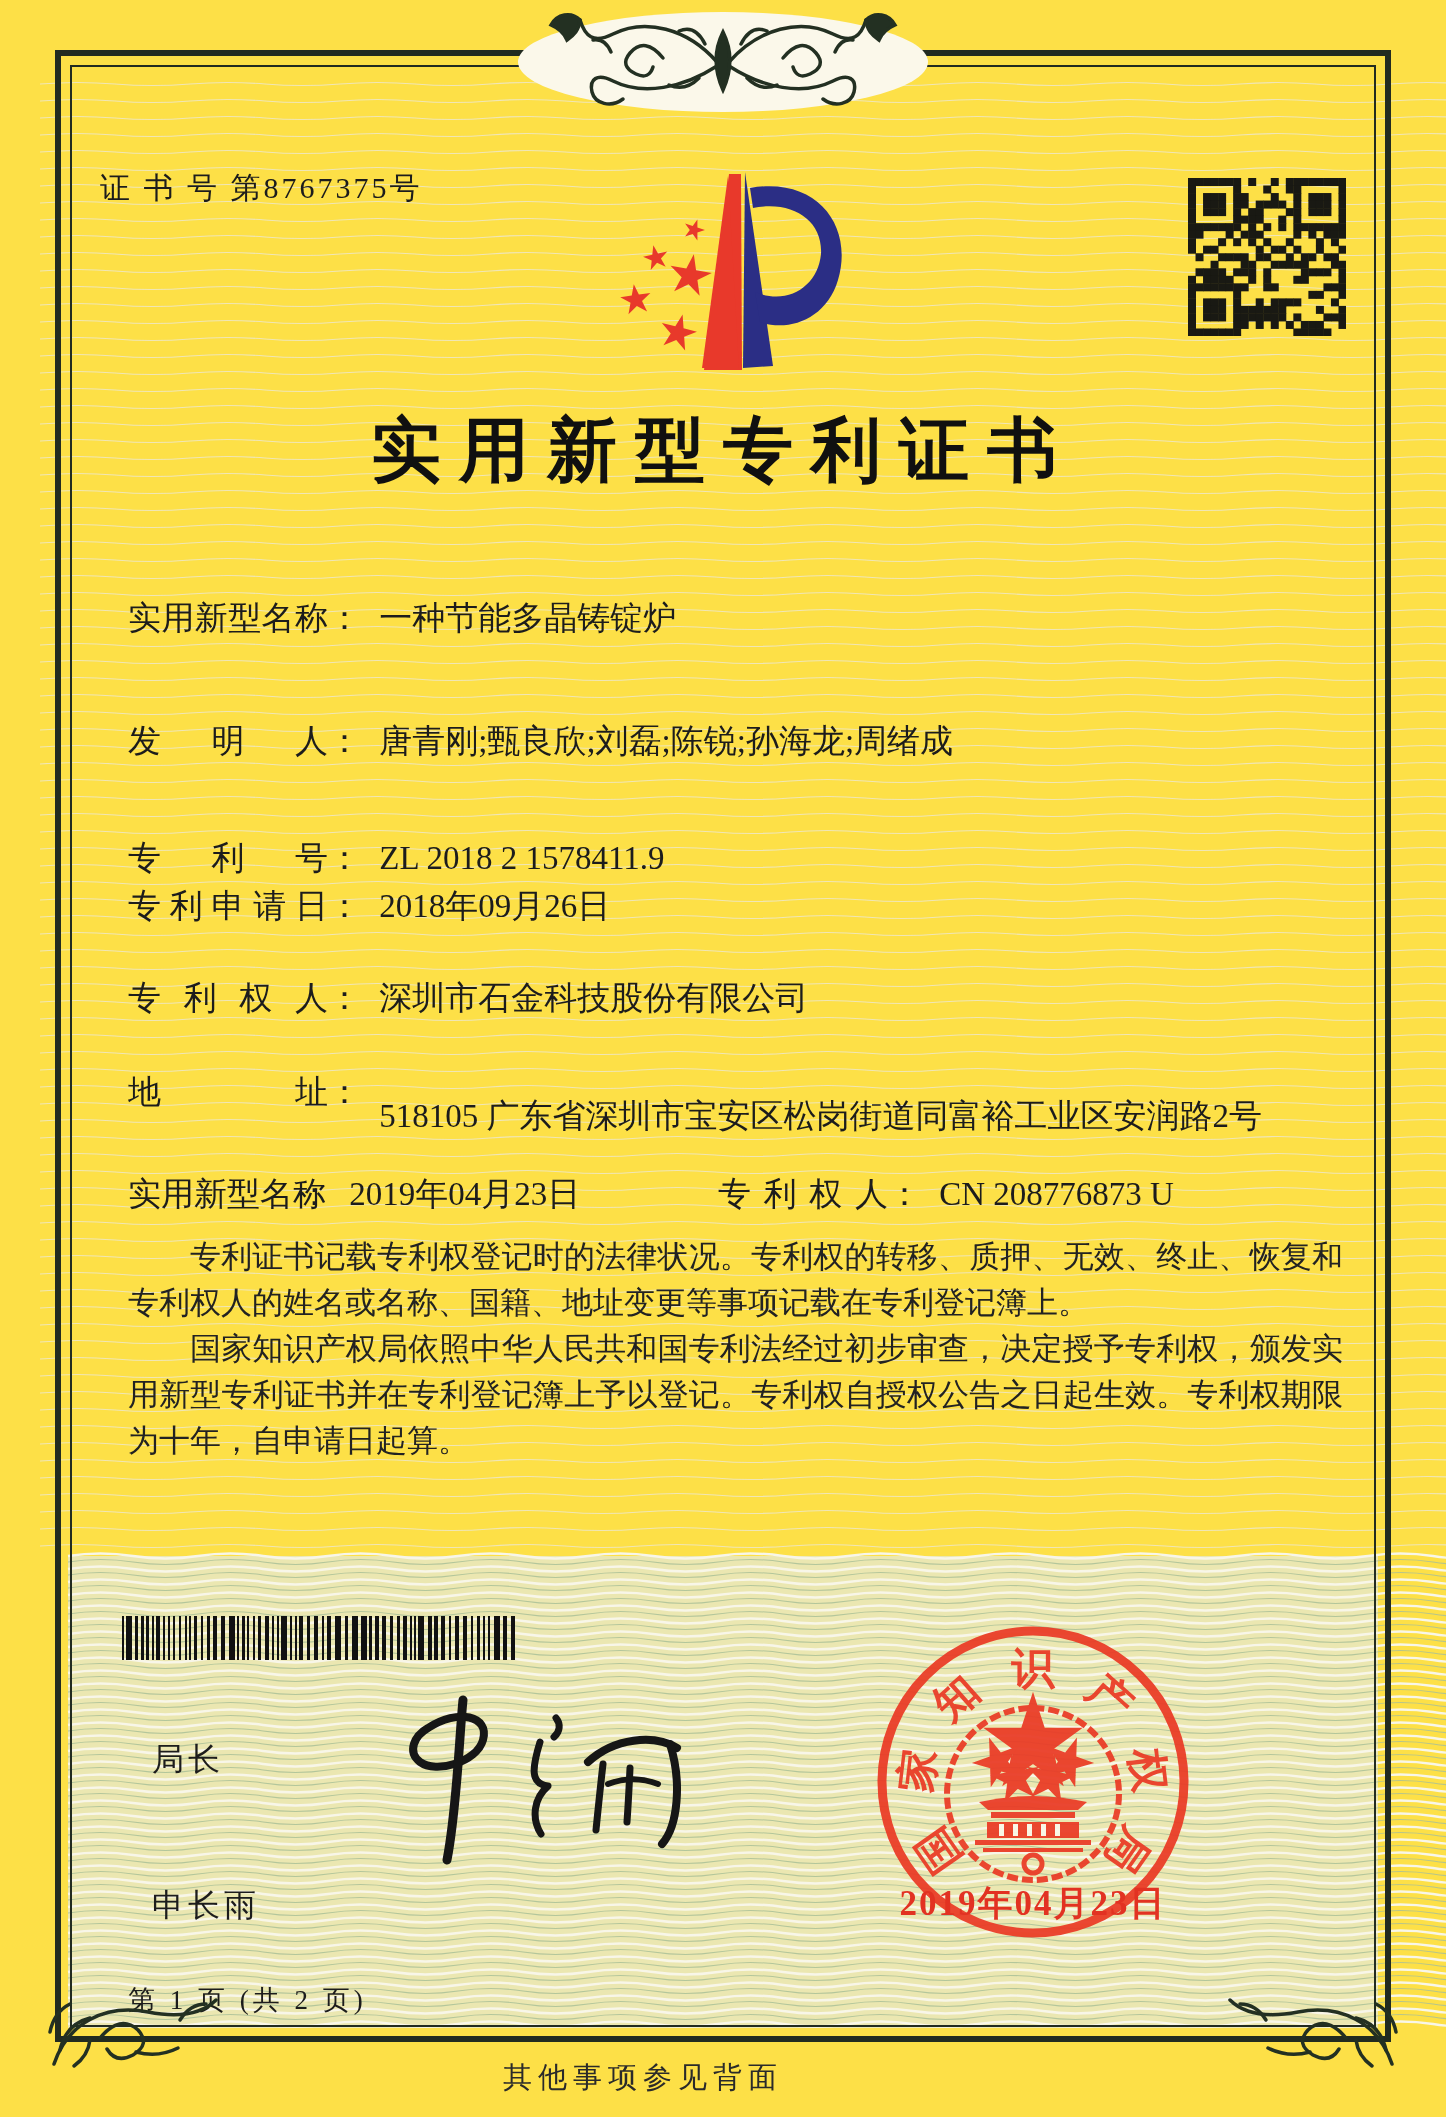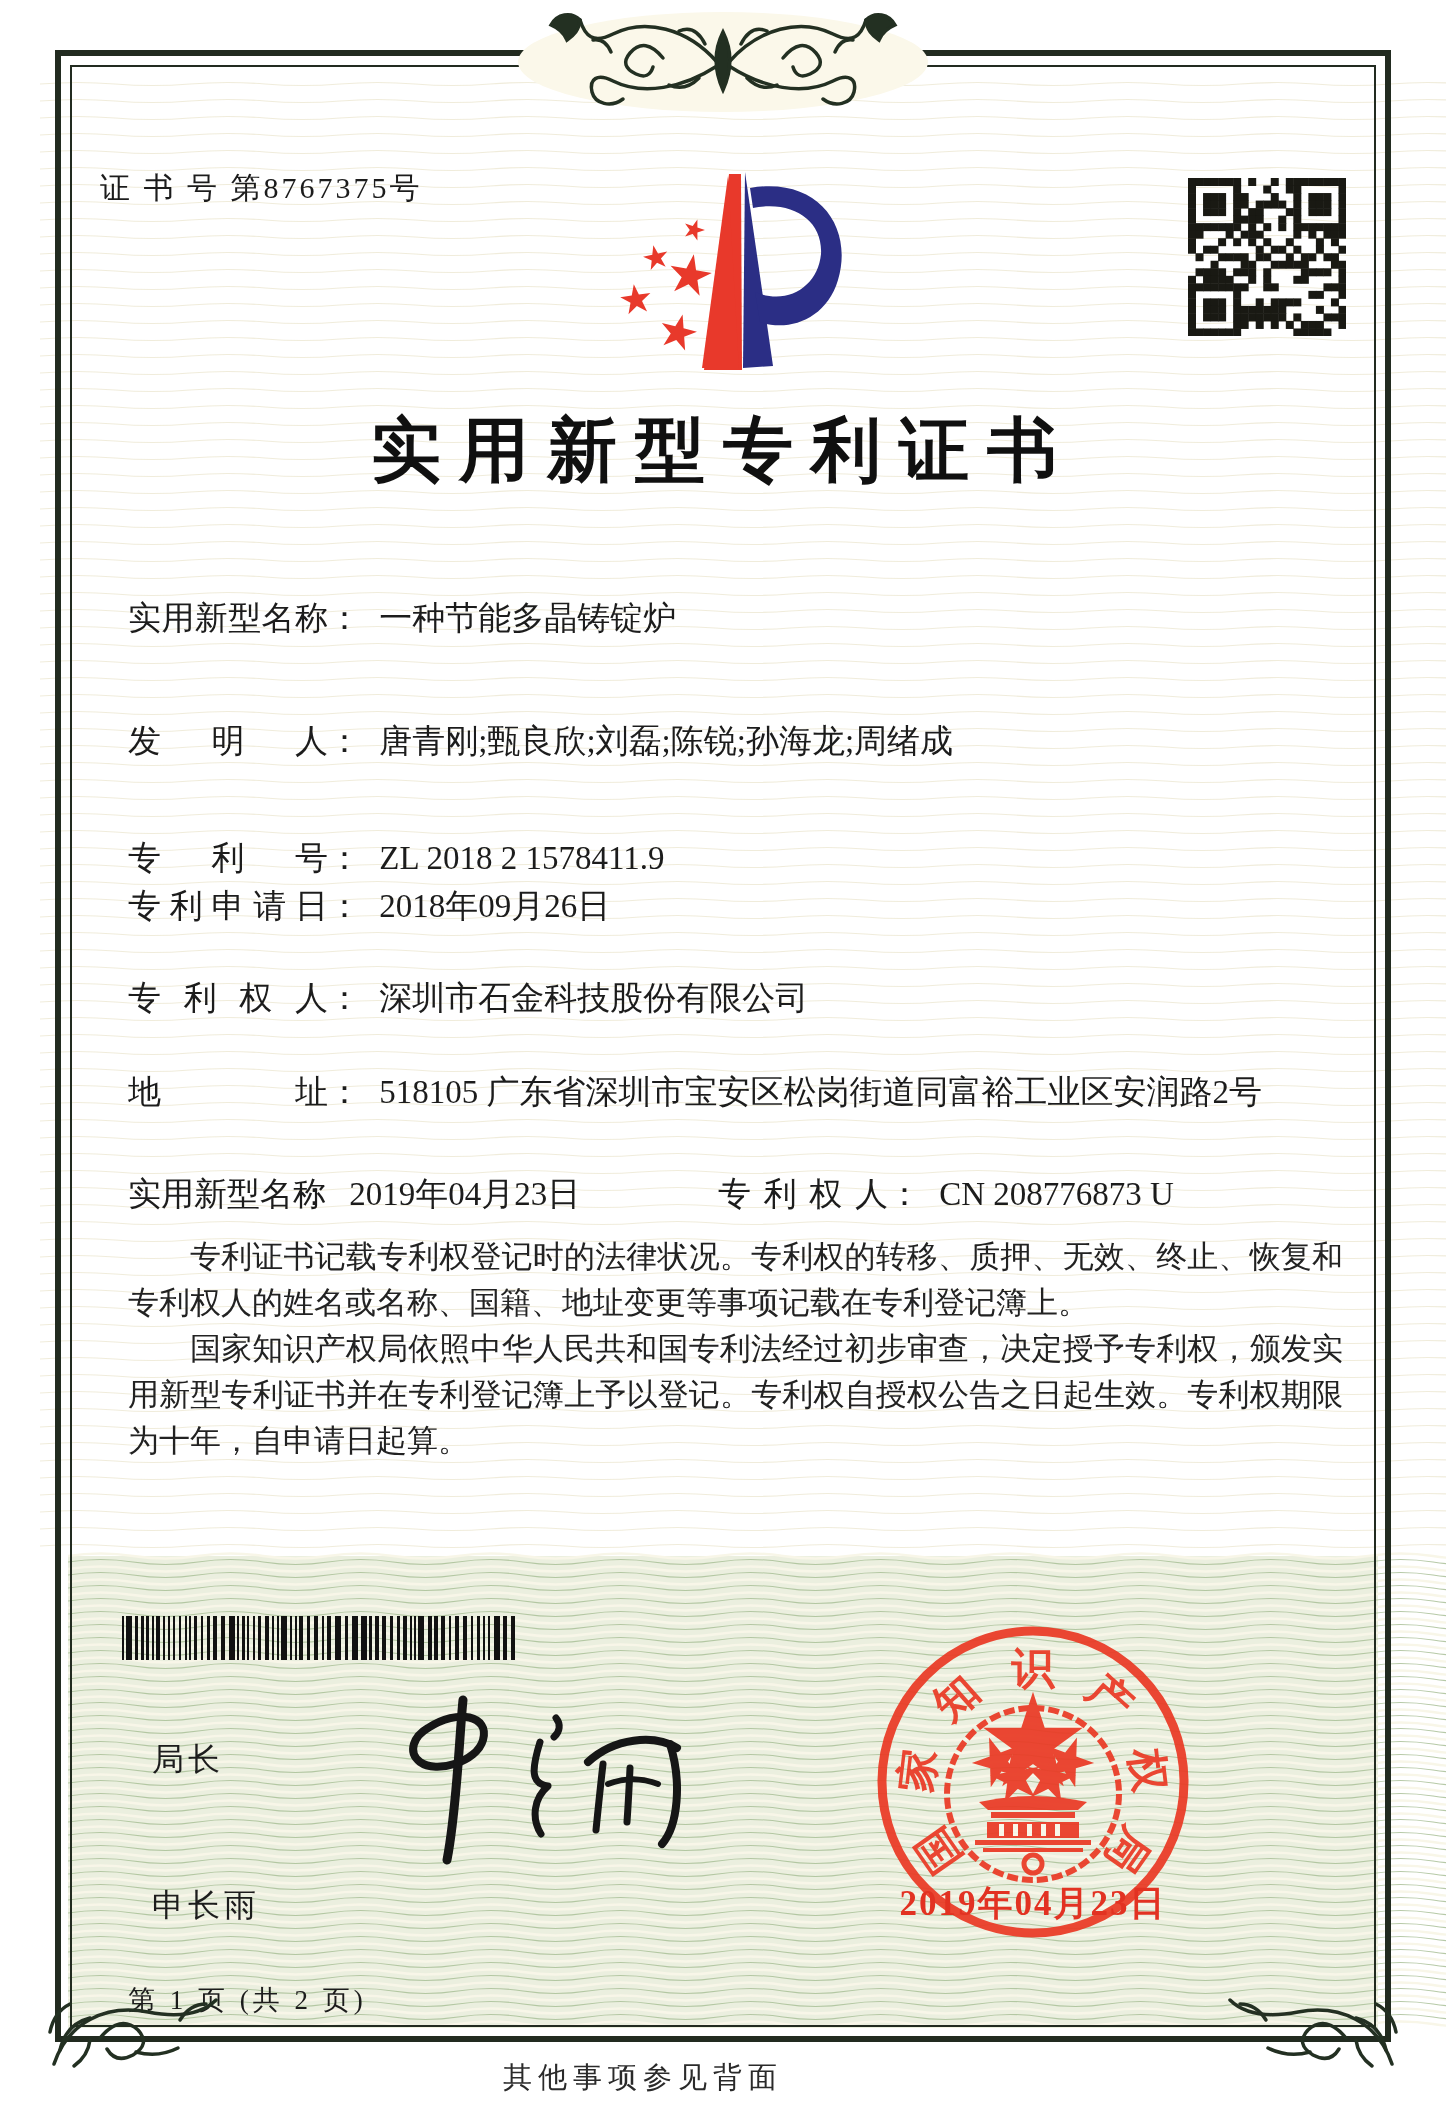--- a/index.html
+++ b/index.html
@@ -1,18 +1,18 @@
 <!DOCTYPE html>
 <html><head>
 <meta charset="utf-8">
 <style>
   html,body{margin:0;padding:0;background:#efecdc;}
   .page{
     position:relative;width:1446px;height:2117px;margin:0 auto;
-    background:#ffffff;overflow:hidden;
+    background:#fde047;overflow:hidden;
     font-family:"Liberation Serif","DejaVu Serif",serif;color:#1c1c1c;
   }
   .abs{position:absolute;}
   
   .frame-outer{
     left:55px;top:50px;width:1336px;height:1992px;
     border:6px solid #222b20;z-index:1;pointer-events:none;box-sizing:border-box;
   }
   .frame-inner{
     position:absolute;left:9px;top:9px;right:9px;bottom:9px;
@@ -24,21 +24,21 @@
   .certno{left:100px;top:168px;font-size:30px;letter-spacing:3px;z-index:2;}
   .title{
     left:60px;top:404px;width:1326px;text-align:center;
     font-size:70px;font-weight:bold;letter-spacing:18px;z-index:2;color:#101010;
   }
   
   .frow{left:128px;width:1240px;font-size:33px;line-height:52px;z-index:2;white-space:nowrap;}
   .flabel{display:inline-block;width:200px;text-align:justify;text-align-last:justify;vertical-align:top;}
   .fcolon{display:inline-block;vertical-align:top;}
   .fvalue{display:inline-block;margin-left:10px;vertical-align:top;}
-  .fvalue.wrap{white-space:normal;width:1010px;}
+  .fvalue.wrap{white-space:normal;width:1010px;margin-top:24px;}
   .grant-group{display:inline-block;white-space:nowrap;}
   .paras{left:128px;top:1234px;width:1215px;font-size:31px;line-height:46px;
     text-align:justify;z-index:2;color:#222;}
   .paras p{margin:0;text-indent:2em;}
   
   .director-label{left:152px;top:1738px;font-size:32px;letter-spacing:4px;z-index:2;}
   .director-name{left:152px;top:1884px;font-size:32px;letter-spacing:4px;z-index:2;text-align:right;}
   .seal-date{left:863px;top:1880px;width:340px;text-align:center;font-size:35px;
     color:#e23222;letter-spacing:2px;z-index:4;font-weight:bold;}
   .pagefoot{left:128px;top:1982px;width:1040px;font-size:27px;z-index:2;letter-spacing:4px;}

